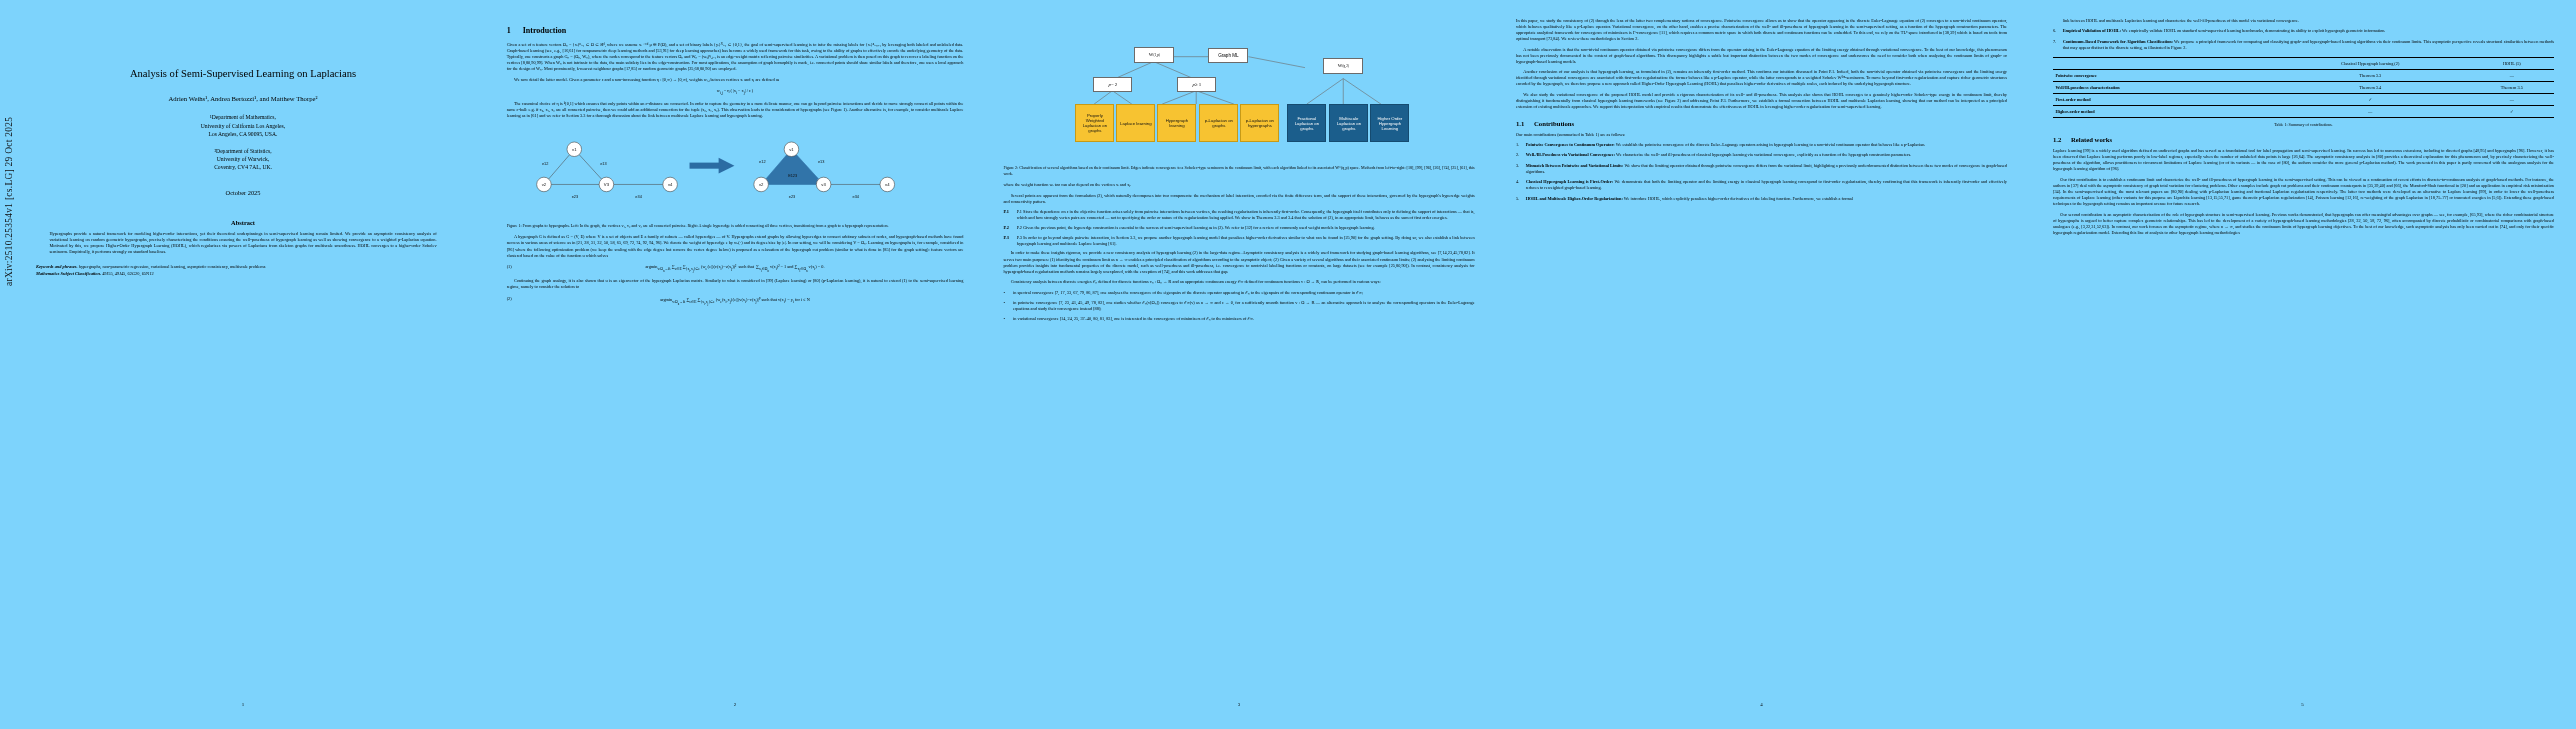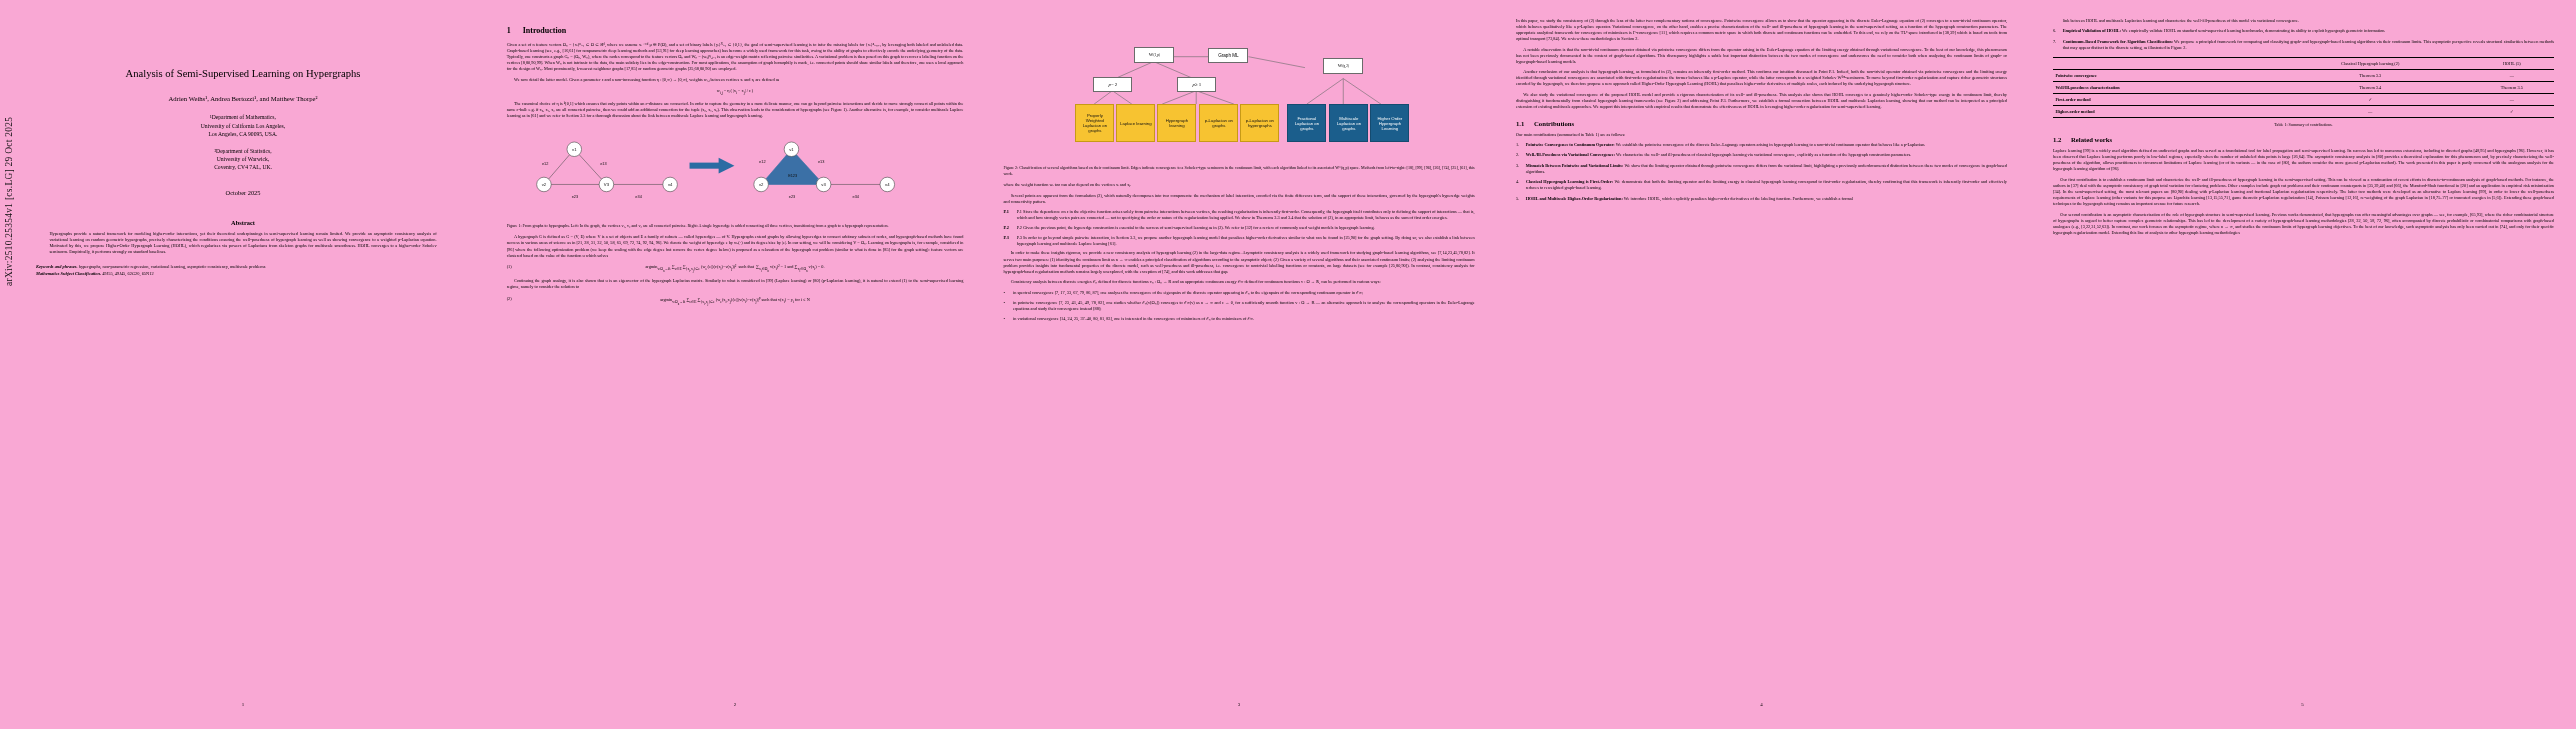--- a/index.html
+++ b/index.html
@@ -1,18 +1,18 @@
 <!DOCTYPE html>
 <html style="font-size:9.7px"><head>
 <meta charset="utf-8">
 <style>
   html,body{margin:0;padding:0;background:#ffffff;}
   body{width:2576px;height:729px;font-family:"Liberation Serif",serif;color:#000;overflow:hidden;}
   .spread{position:relative;width:2576px;height:729px;display:flex;}
-  .page{position:relative;background:#f9a8d4;height:729px;box-sizing:border-box;}
+  .page{position:relative;background:#7dd3fc;height:729px;box-sizing:border-box;}
   .p1{width:486px;padding:25.5px 36px 0 36px;}
   .p2{width:498px;padding:25.5px 20.7px 0 20.7px;}
   .p3{width:510px;padding:18px 19.4px 0 19.4px;}
   .p4{width:535px;padding:18px 22px 0 22px;}
   .p5{width:547px;padding:18px 22px 0 24px;}
 
   .arxiv-stamp{
     position:absolute;left:3.6px;top:286px;width:316px;
     transform:rotate(-90deg);transform-origin:0 0;
     font-family:"Liberation Serif",serif;font-size:9.4px;letter-spacing:0.3px;
@@ -78,21 +78,21 @@
   .ital{font-style:italic;}
 </style>
 </head>
 <body>
 
 <div class="spread">
 
   <div class="page p1">
     <div class="arxiv-stamp">arXiv:2510.25354v1  [cs.LG]  29 Oct 2025</div>
 
-    <div class="title">Analysis of Semi-Supervised Learning on Hypergraphs</div>
+    <div class="title">Analysis of Semi-Supervised Learning on Laplacians</div>
     <div class="authors">Adrien Weihs¹, Andrea Bertozzi¹, and Matthew Thorpe²</div>
 
     <div class="affil">
       <div>¹Department of Mathematics,</div>
       <div>University of California Los Angeles,</div>
       <div>Los Angeles, CA 90095, USA.</div>
     </div>
     <div class="affil2">
       <div>²Department of Statistics,</div>
       <div>University of Warwick,</div>

